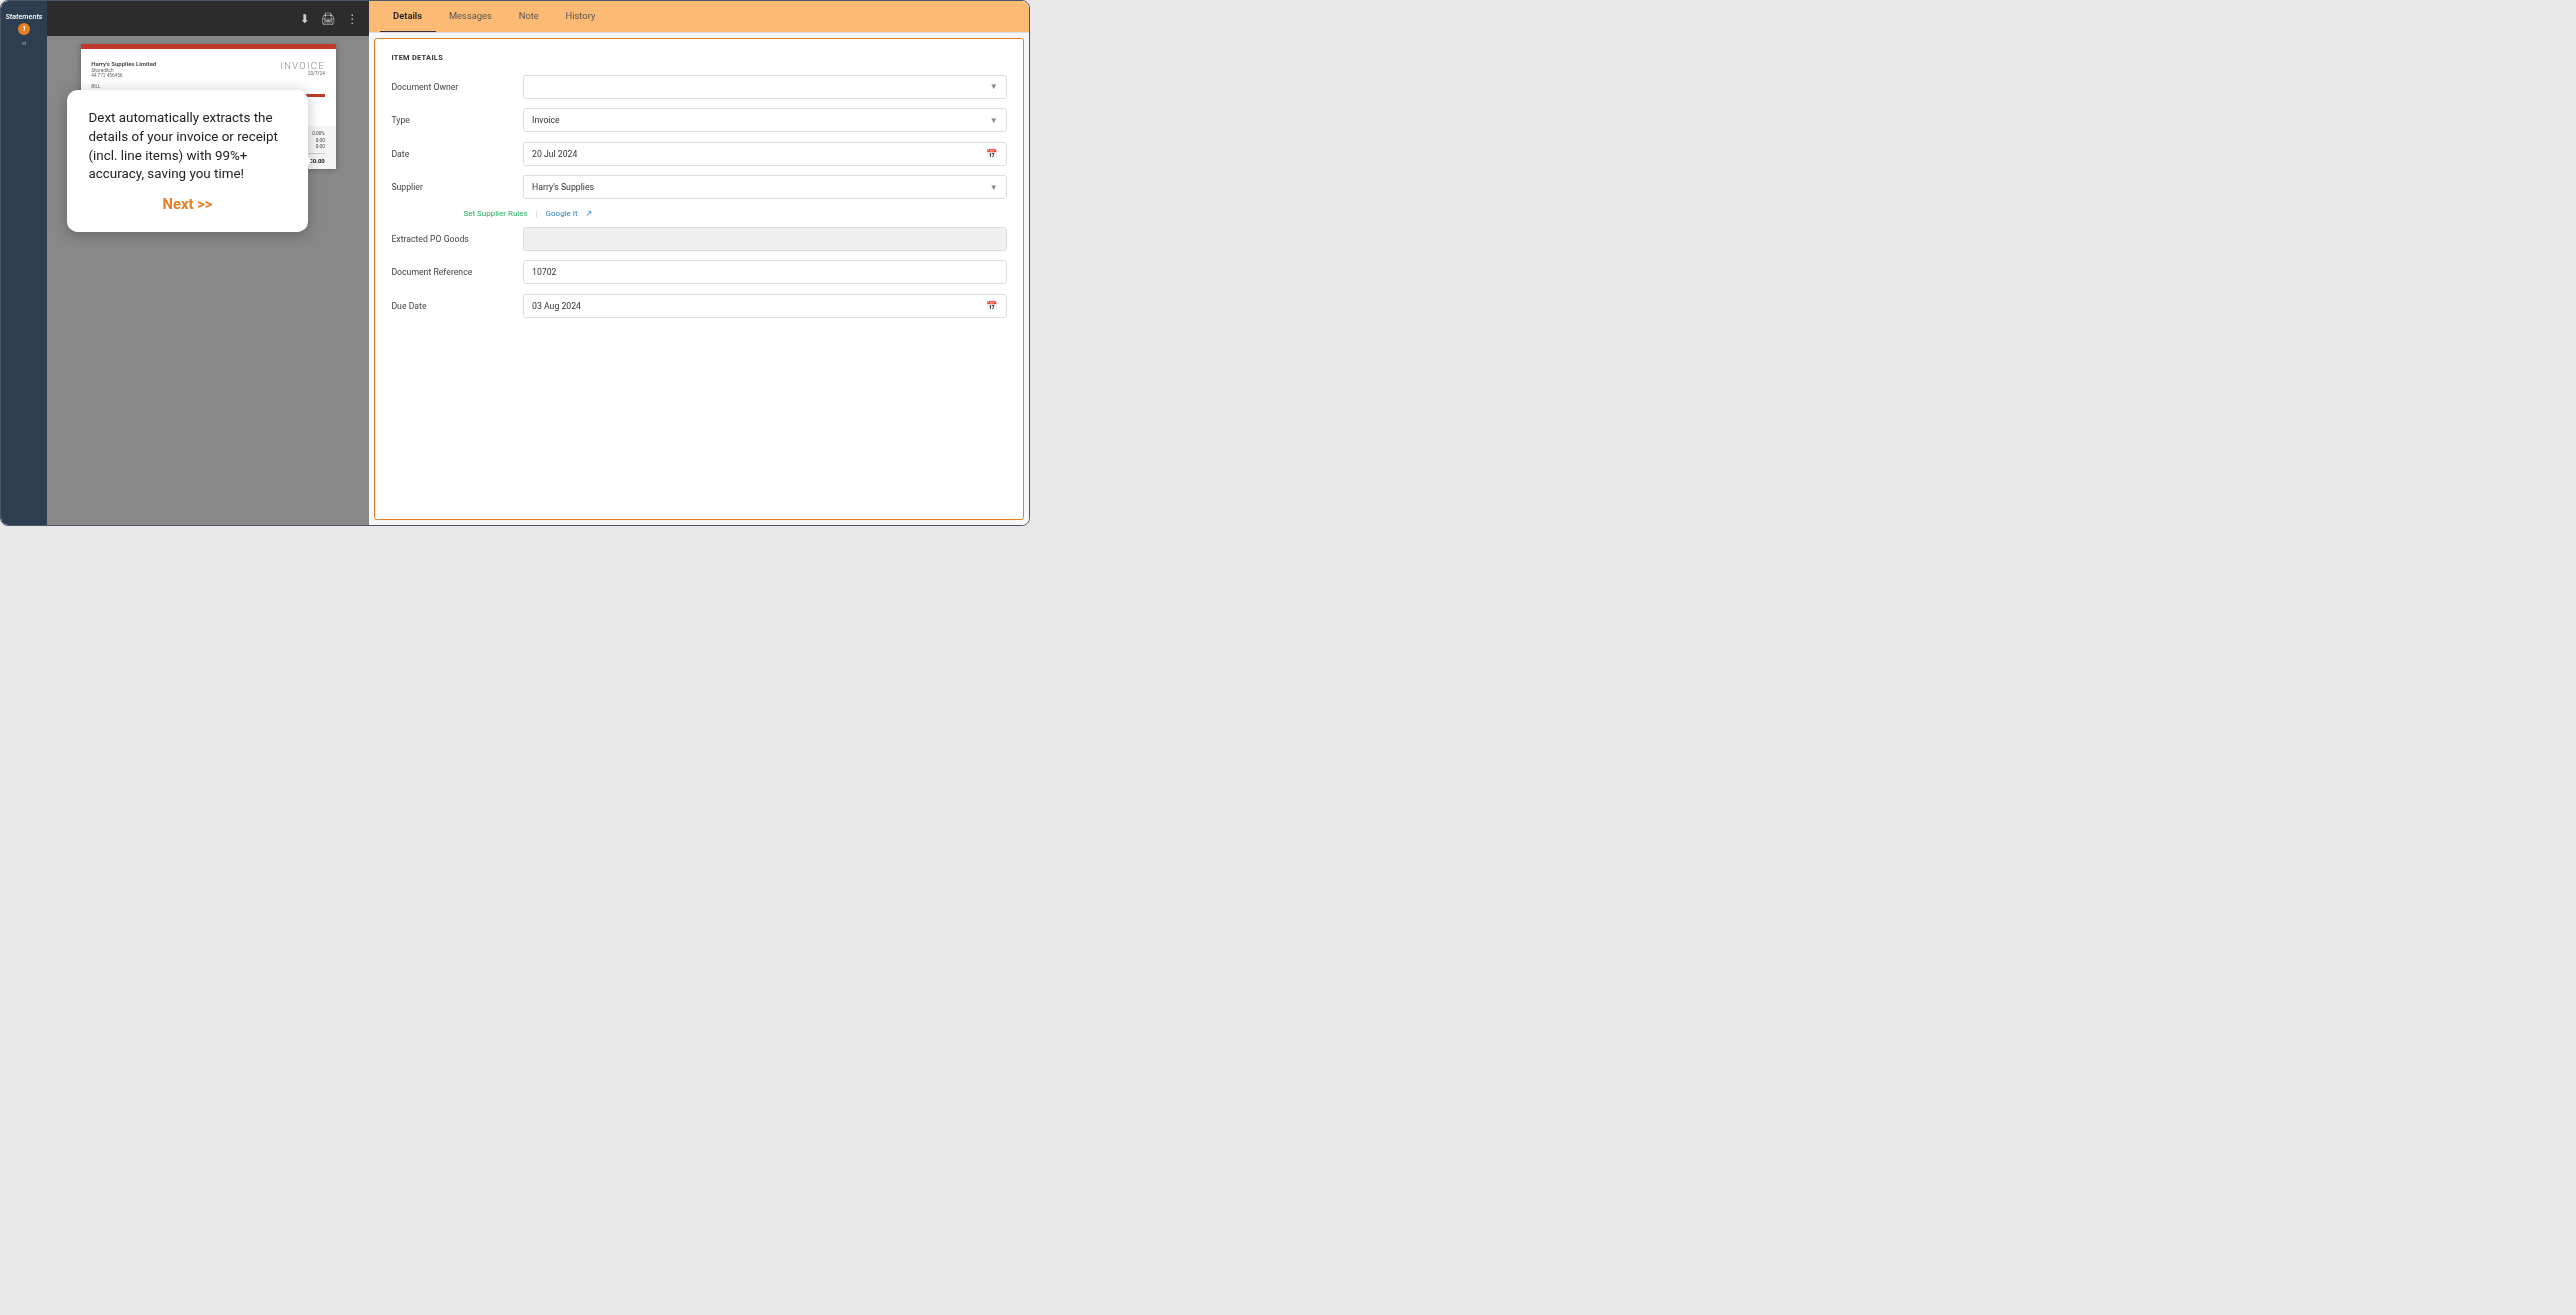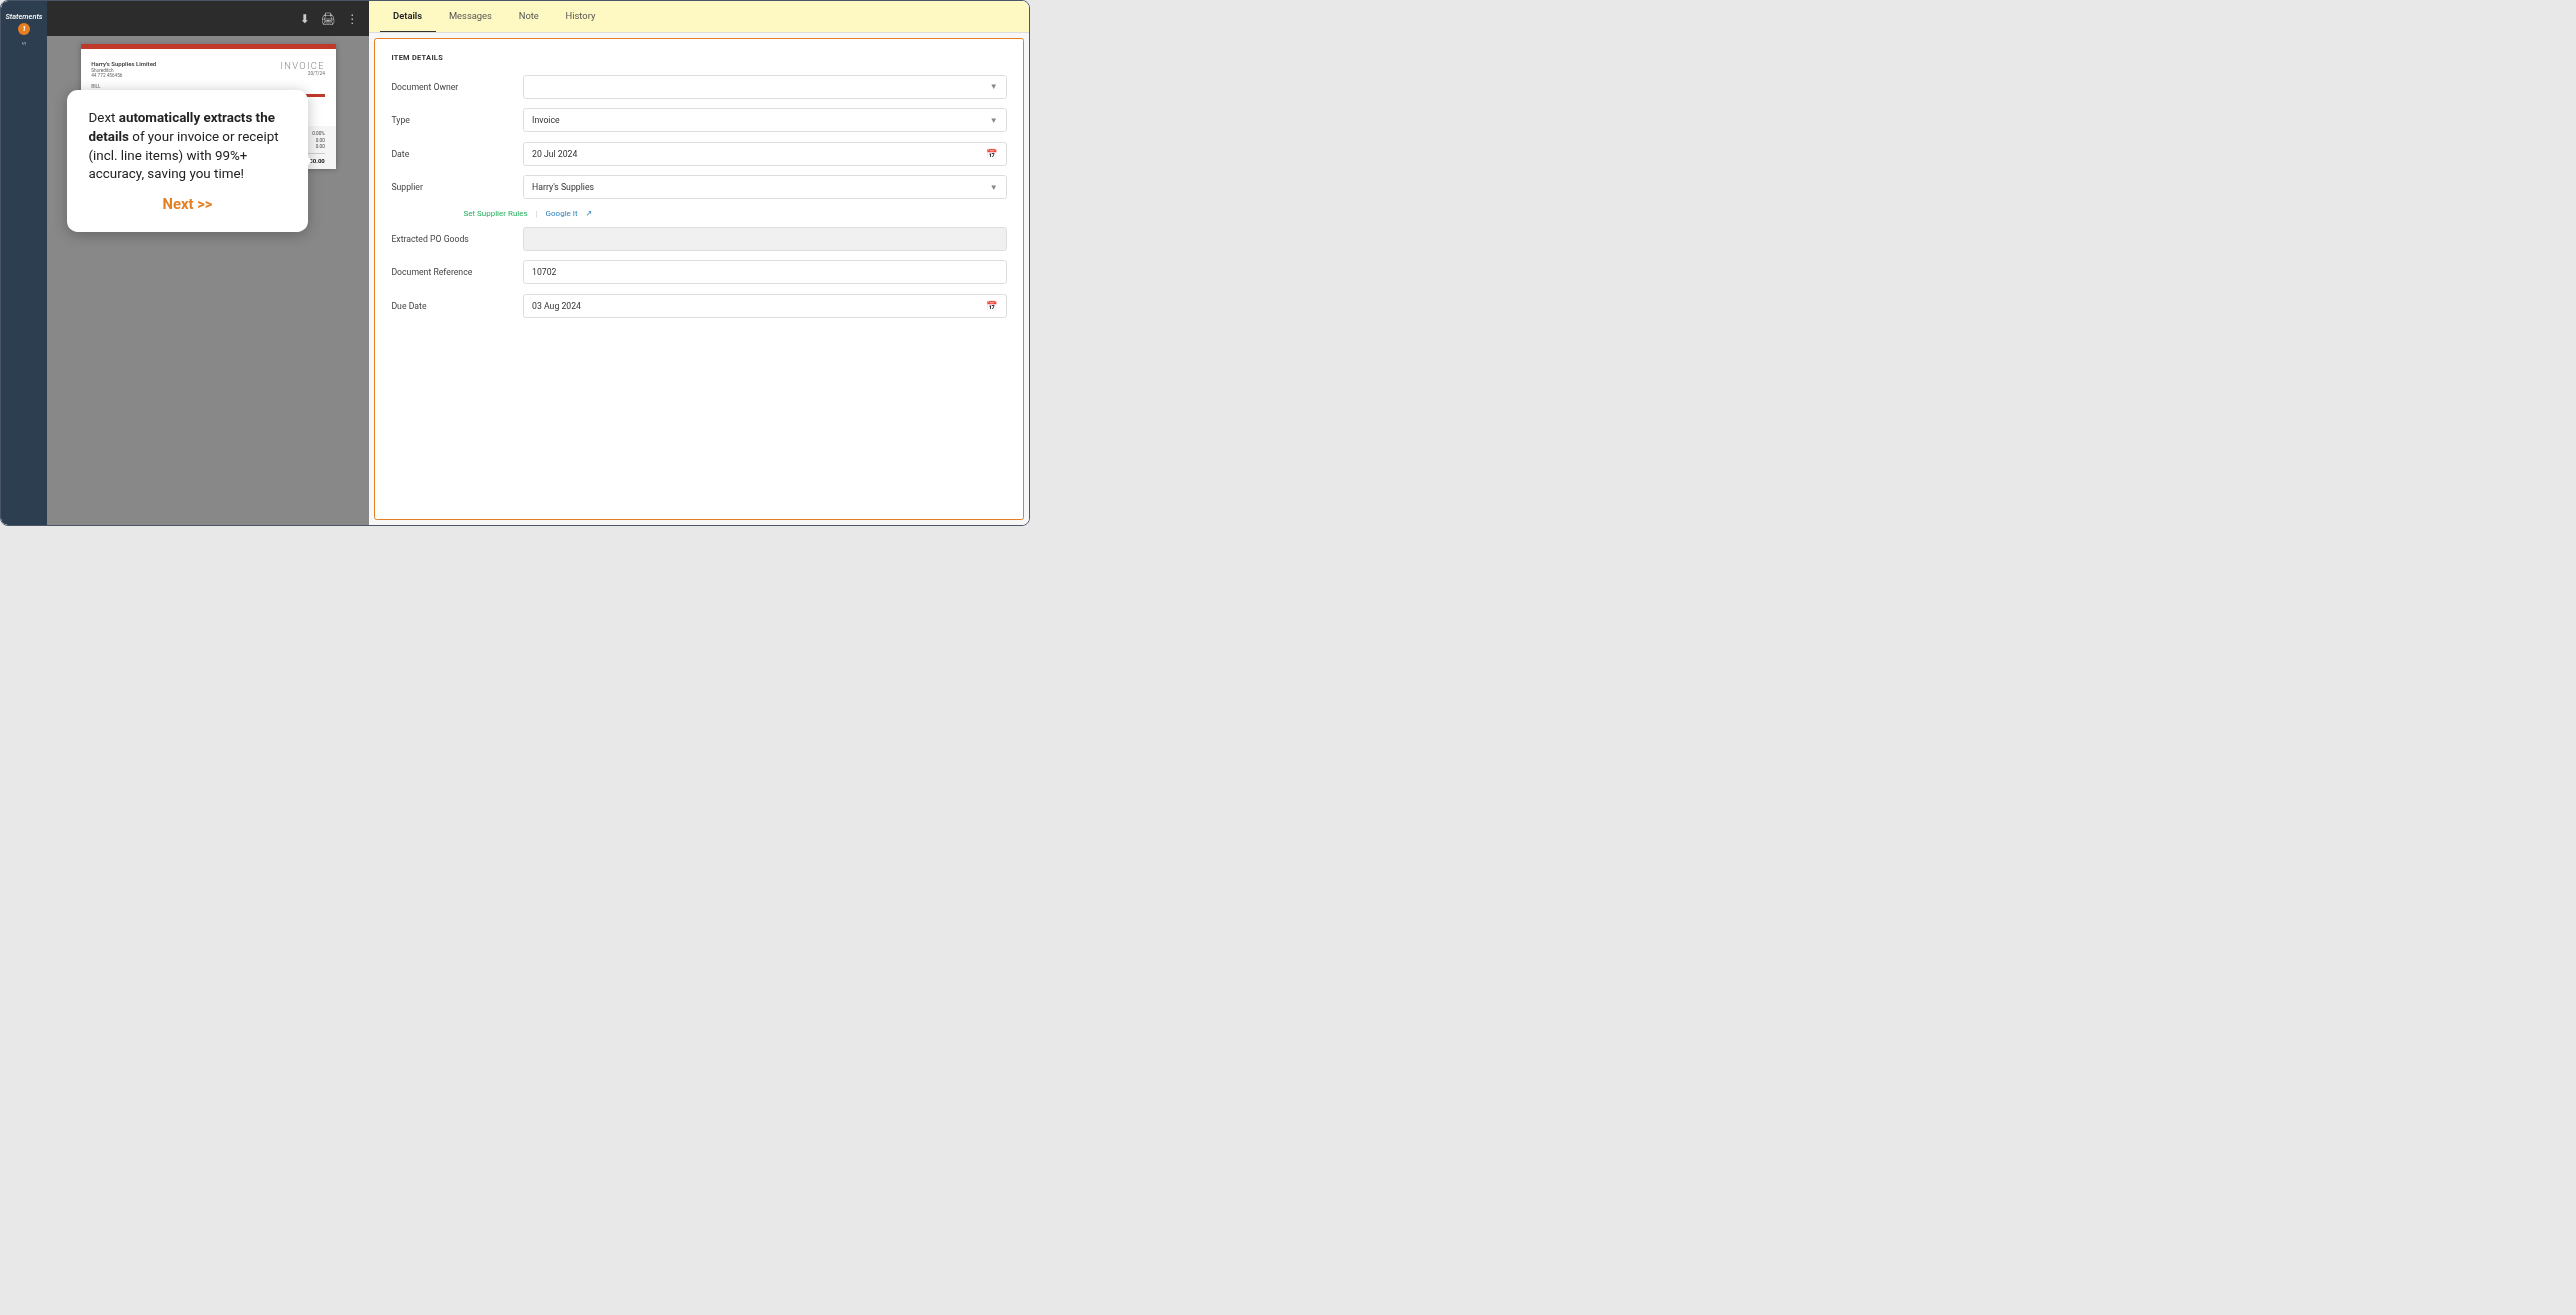--- a/index.html
+++ b/index.html
@@ -238,21 +238,21 @@
     }
 
     .tooltip-text {
       font-size: 13.4px;
       color: #222;
       line-height: 1.4;
       margin-bottom: 10.7px;
     }
 
     .tooltip-text strong {
-      font-weight: 700;
+      font-weight: 400;
     }
 
     .tooltip-next {
       color: #e67e22;
       font-size: 14.8px;
       font-weight: 700;
       text-align: center;
       cursor: pointer;
     }
 
@@ -261,21 +261,21 @@
       flex: 1;
       background: #f7f7f7;
       display: flex;
       flex-direction: column;
       overflow: hidden;
     }
 
     
     .tabs-bar {
       display: flex;
-      background: #fef9c3;
+      background: #fdba74;
       border-bottom: 0.7px solid #ddd;
       padding: 0 10.7px;
       gap: 0;
       flex-shrink: 0;
     }
 
     .tab {
       padding: 9.4px 13.4px;
       font-size: 9.4px;
       color: #555;

